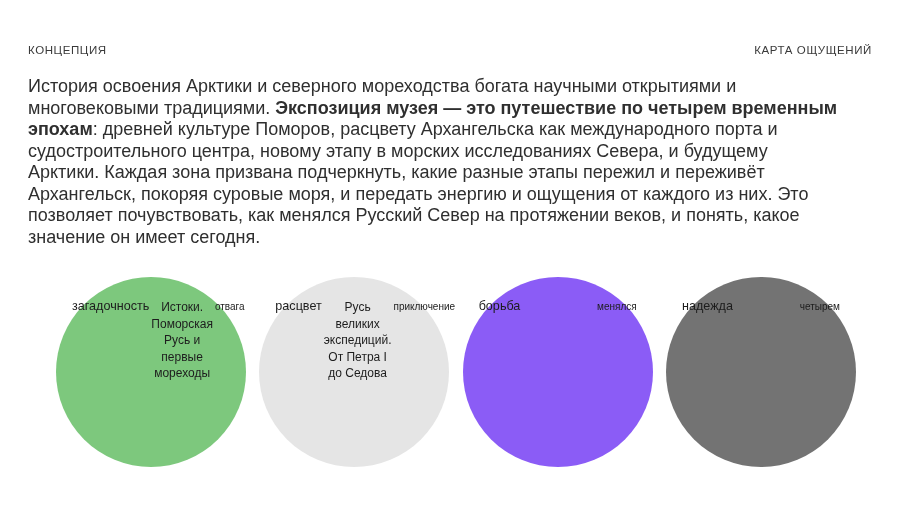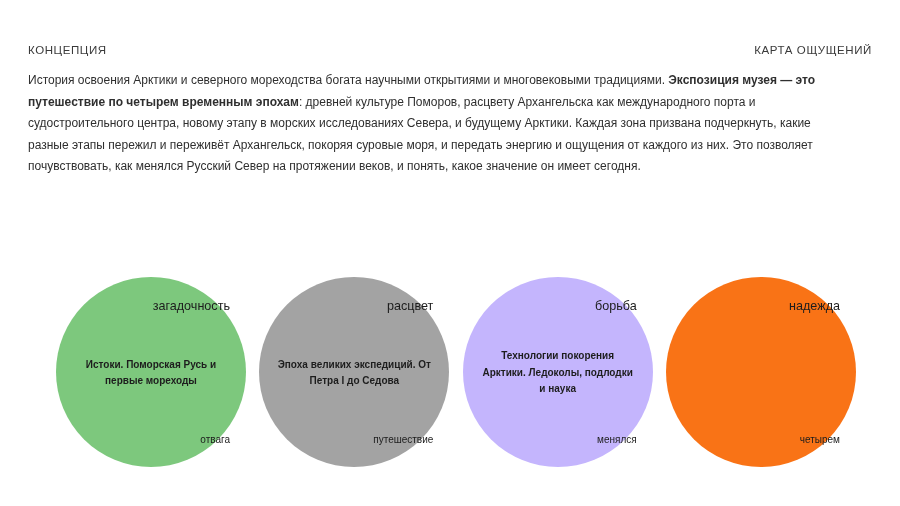--- a/index.html
+++ b/index.html
@@ -43,21 +43,21 @@
   .topnav .nav-left  { text-align: left; flex: 0 0 auto; }
   .topnav .nav-mid   { text-align: center; flex: 1 1 auto; }
   .topnav .nav-right { text-align: center; flex: 0 0 auto; }
 
   
   .intro {
     position: absolute;
     top: 58px;
     left: 28px;
     width: 812px;
-    font-size: 12px;
+    font-size: 18px;
     line-height: 21.5px;
     color: #2f2f2f;
   }
   .intro b {
     font-weight: bold;
   }
 
   
   .circles {
     position: absolute;
@@ -67,36 +67,36 @@
     height: 200px;
     display: flex;
     justify-content: space-between;
   }
   .circle {
     width: 190px;
     height: 190px;
     border-radius: 50%;
     box-sizing: border-box;
     display: flex;
-    flex-direction: column;
-    align-items: flex-end;
+    flex-direction: row;
+    align-items: flex-start;
     justify-content: space-between;
     padding: 22px 16px 20px 16px;
     text-align: center;
     color: #1d1d1d;
   }
   .circle .tag {
     font-size: 12.6px;
     line-height: 15px;
     font-weight: normal;
   }
   .circle .title {
-    font-size: 10px;
+    font-size: 12px;
     line-height: 16.5px;
-    font-weight: bold;
+    font-weight: normal;
     padding: 0 2px;
   }
   .circle .tag-bottom {
     font-size: 10px;
     line-height: 15px;
     font-weight: normal;
   }
 </style>
 </head>
 <body>
@@ -111,32 +111,31 @@
   <p class="intro"><span>История освоения Арктики и северного мореходства богата научными открытиями и многовековыми традициями. </span><b>Экспозиция музея — это путешествие по четырем временным эпохам</b><span>: древней культуре Поморов, расцвету Архангельска как международного порта и судостроительного центра, новому этапу в морских исследованиях Севера, и будущему Арктики. Каждая зона призвана подчеркнуть, какие разные этапы пережил и переживёт Архангельск, покоряя суровые моря, и передать энергию и ощущения от каждого из них. Это позволяет почувствовать, как менялся Русский Север на протяжении веков, и понять, какое значение он имеет сегодня.</span></p>
 
   <div class="circles">
 
     <div class="circle" style="background:#7dc87d">
       <div class="tag">загадочность</div>
       <div class="title">Истоки. Поморская Русь и первые мореходы</div>
       <div class="tag-bottom">отвага</div>
     </div>
 
-    <div class="circle" style="background:#a3a3a3">
+    <div class="circle" style="background:#e5e5e5">
       <div class="tag">расцвет</div>
-      <div class="title">Эпоха великих экспедиций. От Петра I до Седова</div>
-      <div class="tag-bottom">путешествие</div>
+      <div class="title">Русь великих экспедиций. От Петра I до Седова</div>
+      <div class="tag-bottom">приключение</div>
     </div>
 
-    <div class="circle" style="background:#c4b5fd">
+    <div class="circle" style="background:#8b5cf6">
       <div class="tag">борьба</div>
-      <div class="title">Технологии покорения Арктики. Ледоколы, подлодки и наука</div>
       <div class="tag-bottom">менялся</div>
     </div>
 
-    <div class="circle" style="background:#f97316">
+    <div class="circle" style="background:#737373">
       <div class="tag">надежда</div>
       <div class="tag-bottom">четырем</div>
     </div>
 
   </div>
 
 </div>
 
 </body></html>

